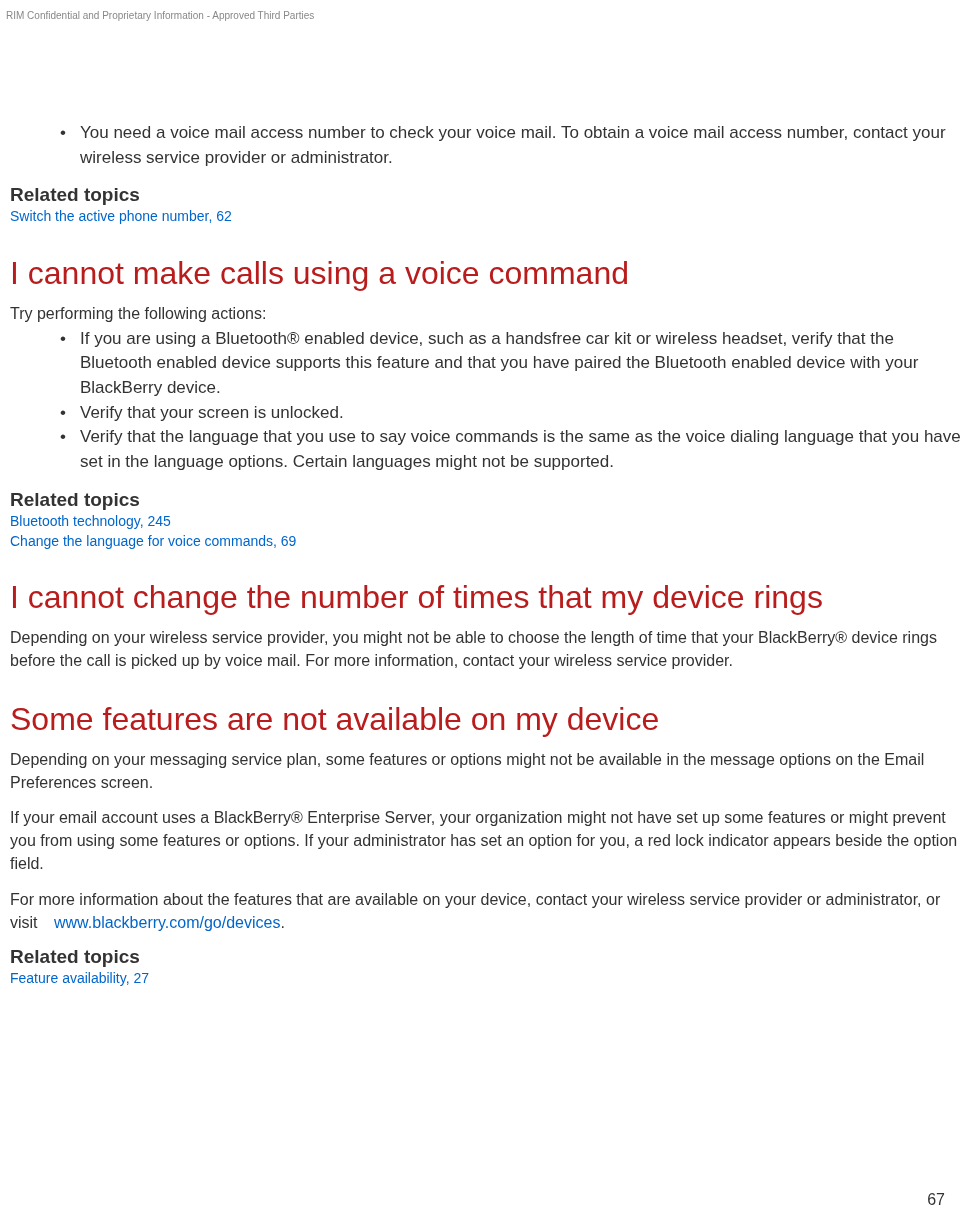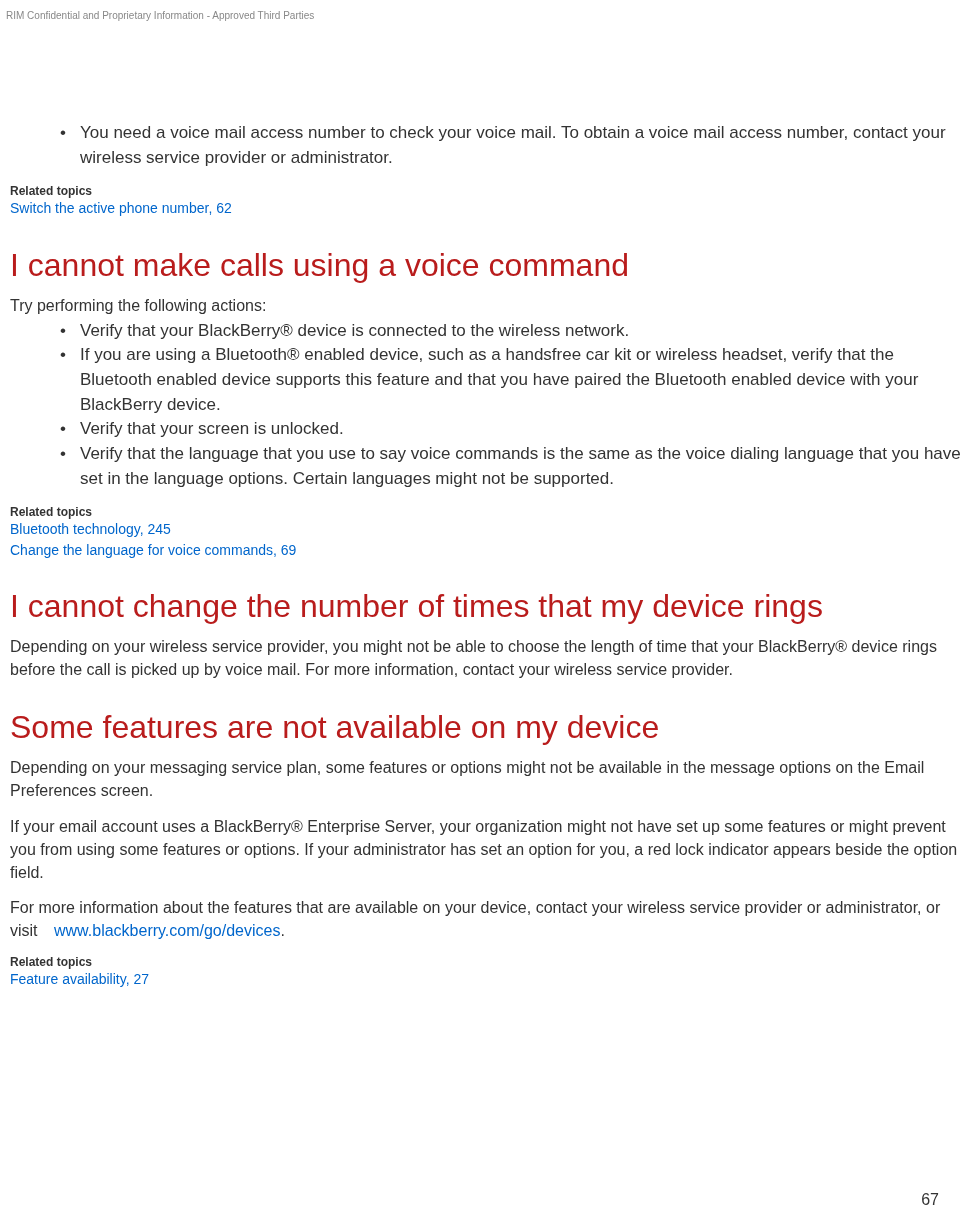--- a/index.html
+++ b/index.html
@@ -36,21 +36,21 @@
       margin-bottom: 0;
     }
     ul li::before {
       content: "•";
       position: absolute;
       left: 0;
       top: 0;
     }
     .related-label {
       font-weight: bold;
-      font-size: 12px;
+      font-size: 19px;
       margin-top: 14px;
     }
     .link {
       color: #0066cc;
       font-size: 14px;
       line-height: 1.45;
       cursor: pointer;
     }
     h2 {
       font-family: 'Trebuchet MS', 'Segoe UI', sans-serif;
@@ -66,42 +66,41 @@
       margin-bottom: 12px;
     }
     .inline-link {
       color: #0066cc;
       cursor: pointer;
       margin-left: 12px;
     }
     .page-number {
       position: absolute;
       bottom: 18px;
-      right: 34px;
+      right: 28px;
       font-size: 16px;
       color: #333333;
     }
   </style>
 </head>
 <body>
 
 <div class="header-text">RIM Confidential and Proprietary Information - Approved Third Parties</div>
 
 <div class="content">
 
   <ul>
     <li>You need a voice mail access number to check your voice mail. To obtain a voice mail access number, contact your wireless service provider or administrator.</li>
   </ul>
   <div class="related-label">Related topics</div>
   <div class="link">Switch the active phone number, 62</div>
 
   <h2>I cannot make calls using a voice command</h2>
   <p style="margin-bottom:2px;">Try performing the following actions:</p>
   <ul>
-    <li>Verify that your BlackBerry® device is connected to the wireless network.</li>
     <li>If you are using a Bluetooth® enabled device, such as a handsfree car kit or wireless headset, verify that the Bluetooth enabled device supports this feature and that you have paired the Bluetooth enabled device with your BlackBerry device.</li>
     <li>Verify that your screen is unlocked.</li>
     <li>Verify that the language that you use to say voice commands is the same as the voice dialing language that you have set in the language options. Certain languages might not be supported.</li>
   </ul>
   <div class="related-label">Related topics</div>
   <div class="link">Bluetooth technology, 245</div>
   <div class="link">Change the language for voice commands, 69</div>
 
   <h2>I cannot change the number of times that my device rings</h2>
   <p>Depending on your wireless service provider, you might not be able to choose the length of time that your BlackBerry® device rings before the call is picked up by voice mail. For more information, contact your wireless service provider.</p>

